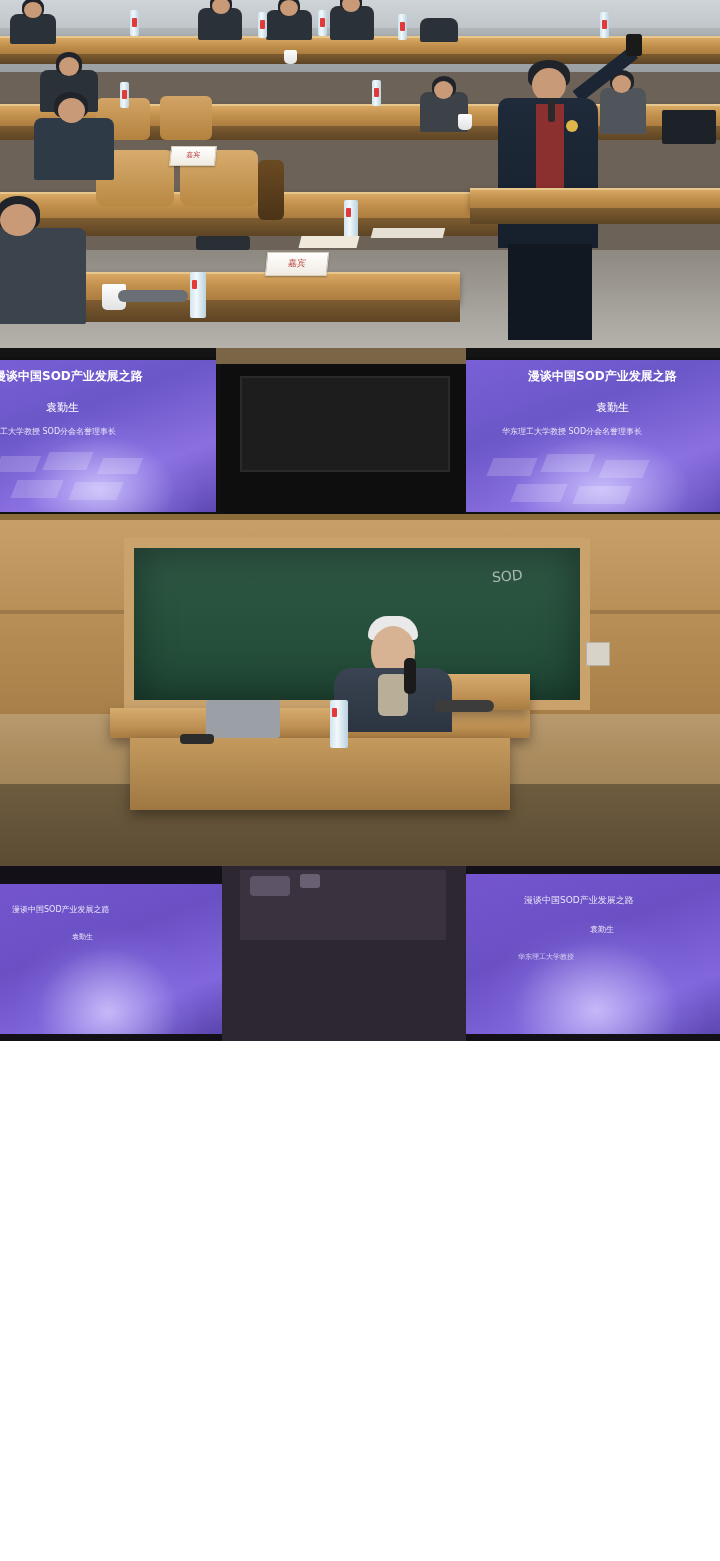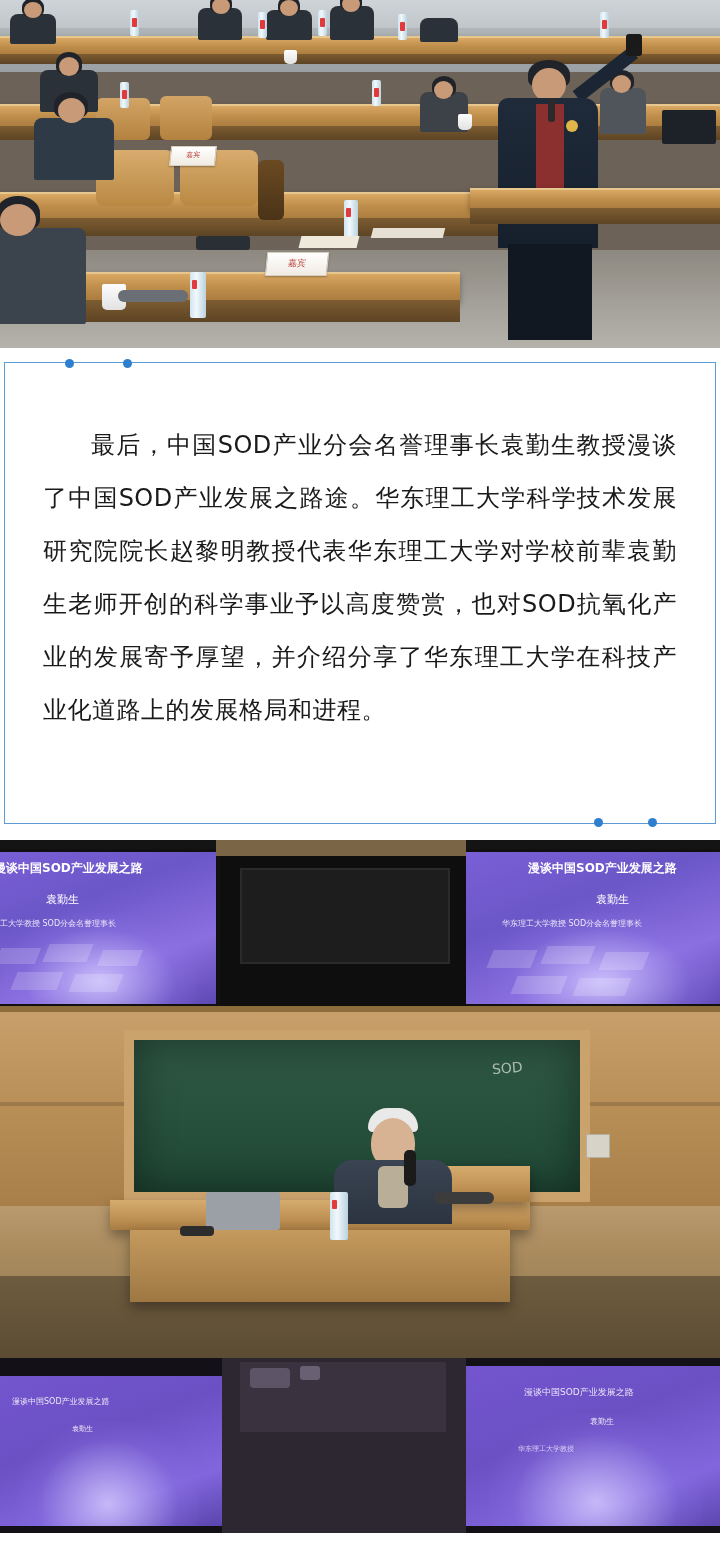--- a/index.html
+++ b/index.html
@@ -352,29 +352,20 @@
     <div class="speaker-body" style="left:498px; top:98px; width:100px; height:150px;"></div>
     <div style="position:absolute;left:536px;top:104px;width:28px;height:92px;background:#8b2f2f;"></div>
     <div class="mic" style="left:548px; top:98px;"></div>
     <div style="position:absolute;left:566px;top:120px;width:12px;height:12px;background:#e0b64a;border-radius:50%;"></div>
     <div style="position:absolute;left:508px;top:244px;width:84px;height:96px;background:#121821;"></div>
 
     <div class="desk" style="left:470px; top:188px; width:250px; height:20px;"></div>
     <div class="deskdark" style="left:470px; top:208px; width:250px; height:16px;"></div>
   </div>
 
-  <div class="textcard-wrap">
-    <div class="textcard">
-      <span class="dot t1"></span>
-      <span class="dot t2"></span>
-      <span class="dot b1"></span>
-      <span class="dot b2"></span>
-      <p class="body-text">最后，中国SOD产业分会名誉理事长袁勤生教授漫谈了中国SOD产业发展之路途。华东理工大学科学技术发展研究院院长赵黎明教授代表华东理工大学对学校前辈袁勤生老师开创的科学事业予以高度赞赏，也对SOD抗氧化产业的发展寄予厚望，并介绍分享了华东理工大学在科技产业化道路上的发展格局和进程。</p>
-    </div>
-  </div>
 
   <div class="photo2">
     <div class="p2-ceiling"></div>
 
     <div class="screen" style="left:-16px; top:12px; width:232px; height:152px;">
       <div class="glow"></div>
       <div class="tile" style="left:14px; top:96px; width:40px; height:16px;"></div>
       <div class="tile" style="left:62px; top:92px; width:44px; height:18px;"></div>
       <div class="tile" style="left:116px;top:98px; width:40px; height:16px;"></div>
       <div class="tile" style="left:30px; top:120px;width:46px; height:18px;"></div>

